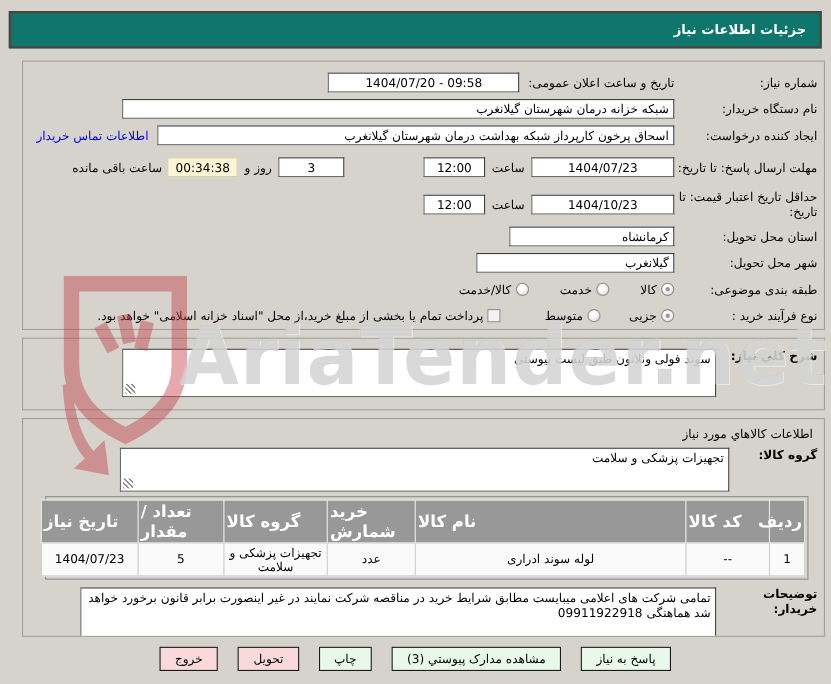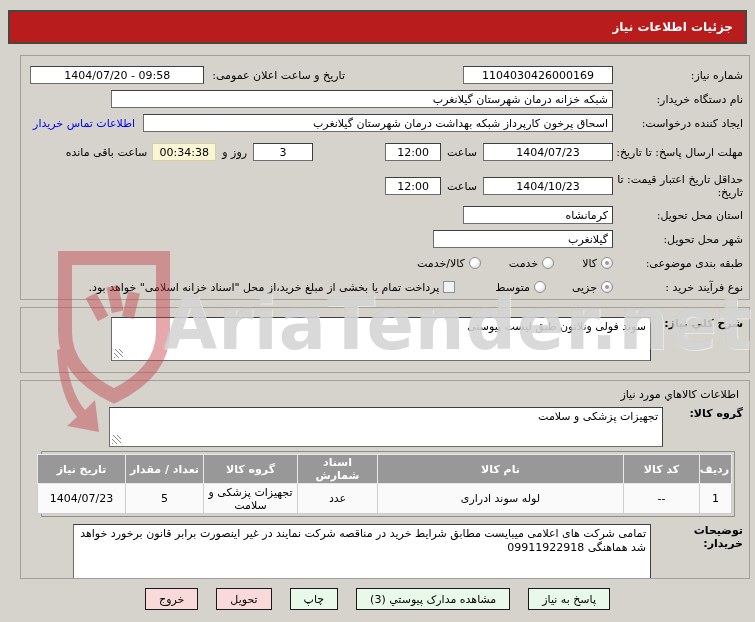--- a/index.html
+++ b/index.html
@@ -6,21 +6,21 @@
   html,body { width:755px; height:622px; }
   body {
     font-family: "DejaVu Sans", "Liberation Sans", sans-serif;
     font-size: 11px; color:#000; background:#d5d3cc; direction:rtl;
     overflow:hidden; position:relative;
   }
   .page { width:755px; height:622px; position:relative; overflow:hidden; }
 
   
   .titlebar {
-    margin:10px 8px 11px 8px; height:34px; background:#b91c1c;
+    margin:10px 8px 11px 8px; height:34px; background:#0f766e;
     border:2px solid #474740; color:#fff; font-weight:bold; font-size:12px;
     display:flex; align-items:center; padding:0 12px;
   }
 
   
   .gbox {
     margin:0 5px 7px 20px; border:1px solid #a3a099; background:#d5d3cc;
     padding:9px 6px 6px 6px; overflow:hidden;
   }
   .gbox-main { height:245px; }
@@ -67,22 +67,22 @@
     background:repeating-linear-gradient(45deg,#8a8a8a 0 1px,transparent 1px 3.2px);
   }
 
   .section-title { font-weight:normal; padding:2px 4px 6px 0; }
 
   .table-wrap {
     margin:2px 8px 7px 14px; border:1px solid #8f8f8f; padding:2px; background:#d5d3cc;
   }
   table { border-collapse:collapse; width:100%; table-layout:fixed; }
   th {
-    background:#989898; color:#fff; font-weight:bold; font-size:11px;
-    border:1px solid #e8e8e8; height:26px; text-align:center; padding:1px 2px;
+    background:#989898; color:#fff; font-weight:bold; font-size:15px;
+    border:1px solid #e8e8e8; height:26px; text-align:left; padding:1px 2px;
   }
   td {
     background:#fafafa; border:1px solid #cfcfcf; text-align:center;
     height:30px; padding:1px 2px; line-height:13px;
   }
 
   .buttons { display:flex; justify-content:center; gap:18px; margin-top:9px; }
   .btn {
     border:1px solid #1a1a1a; height:22px; padding:0 13px; font-size:11px;
     display:flex; align-items:center; cursor:pointer; font-family:inherit;
@@ -107,23 +107,20 @@
 <div class="page">
 
   <div class="titlebar">
     <span>جزئیات اطلاعات نیاز</span>
   </div>
 
   <div class="gbox gbox-main">
 
     <div class="frow">
       <div class="flabel">شماره نیاز:</div>
-      <div class="inp center num" style="width:150px; margin-left:118px;">
-          <span>1104030426000169</span>
-        </div>
       <div style="margin-left:8px;">تاریخ و ساعت اعلان عمومی:</div>
       <div class="inp center num" style="width:174px;">
           <span>1404/07/20 - 09:58</span>
         </div>
     </div>
 
     <div class="frow">
       <div class="flabel">نام دستگاه خریدار:</div>
       <div class="inp" style="width:502px;">
           <span>شبکه خزانه درمان شهرستان گیلانغرب</span>
@@ -232,21 +229,21 @@
             <col style="width:80px">
           <col style="width:94px">
             <col style="width:78px">
             <col style="width:88px">
         </colgroup>
         <thead>
           <tr>
             <th>ردیف</th>
             <th>کد کالا</th>
             <th>نام کالا</th>
-            <th>اسناد شمارش</th>
+            <th>خرید شمارش</th>
             <th>گروه کالا</th>
             <th>تعداد / مقدار</th>
             <th>تاریخ نیاز</th>
           </tr>
         </thead>
         <tbody>
           <tr>
             <td>1</td>
             <td>--</td>
             <td>لوله سوند ادراری</td>

